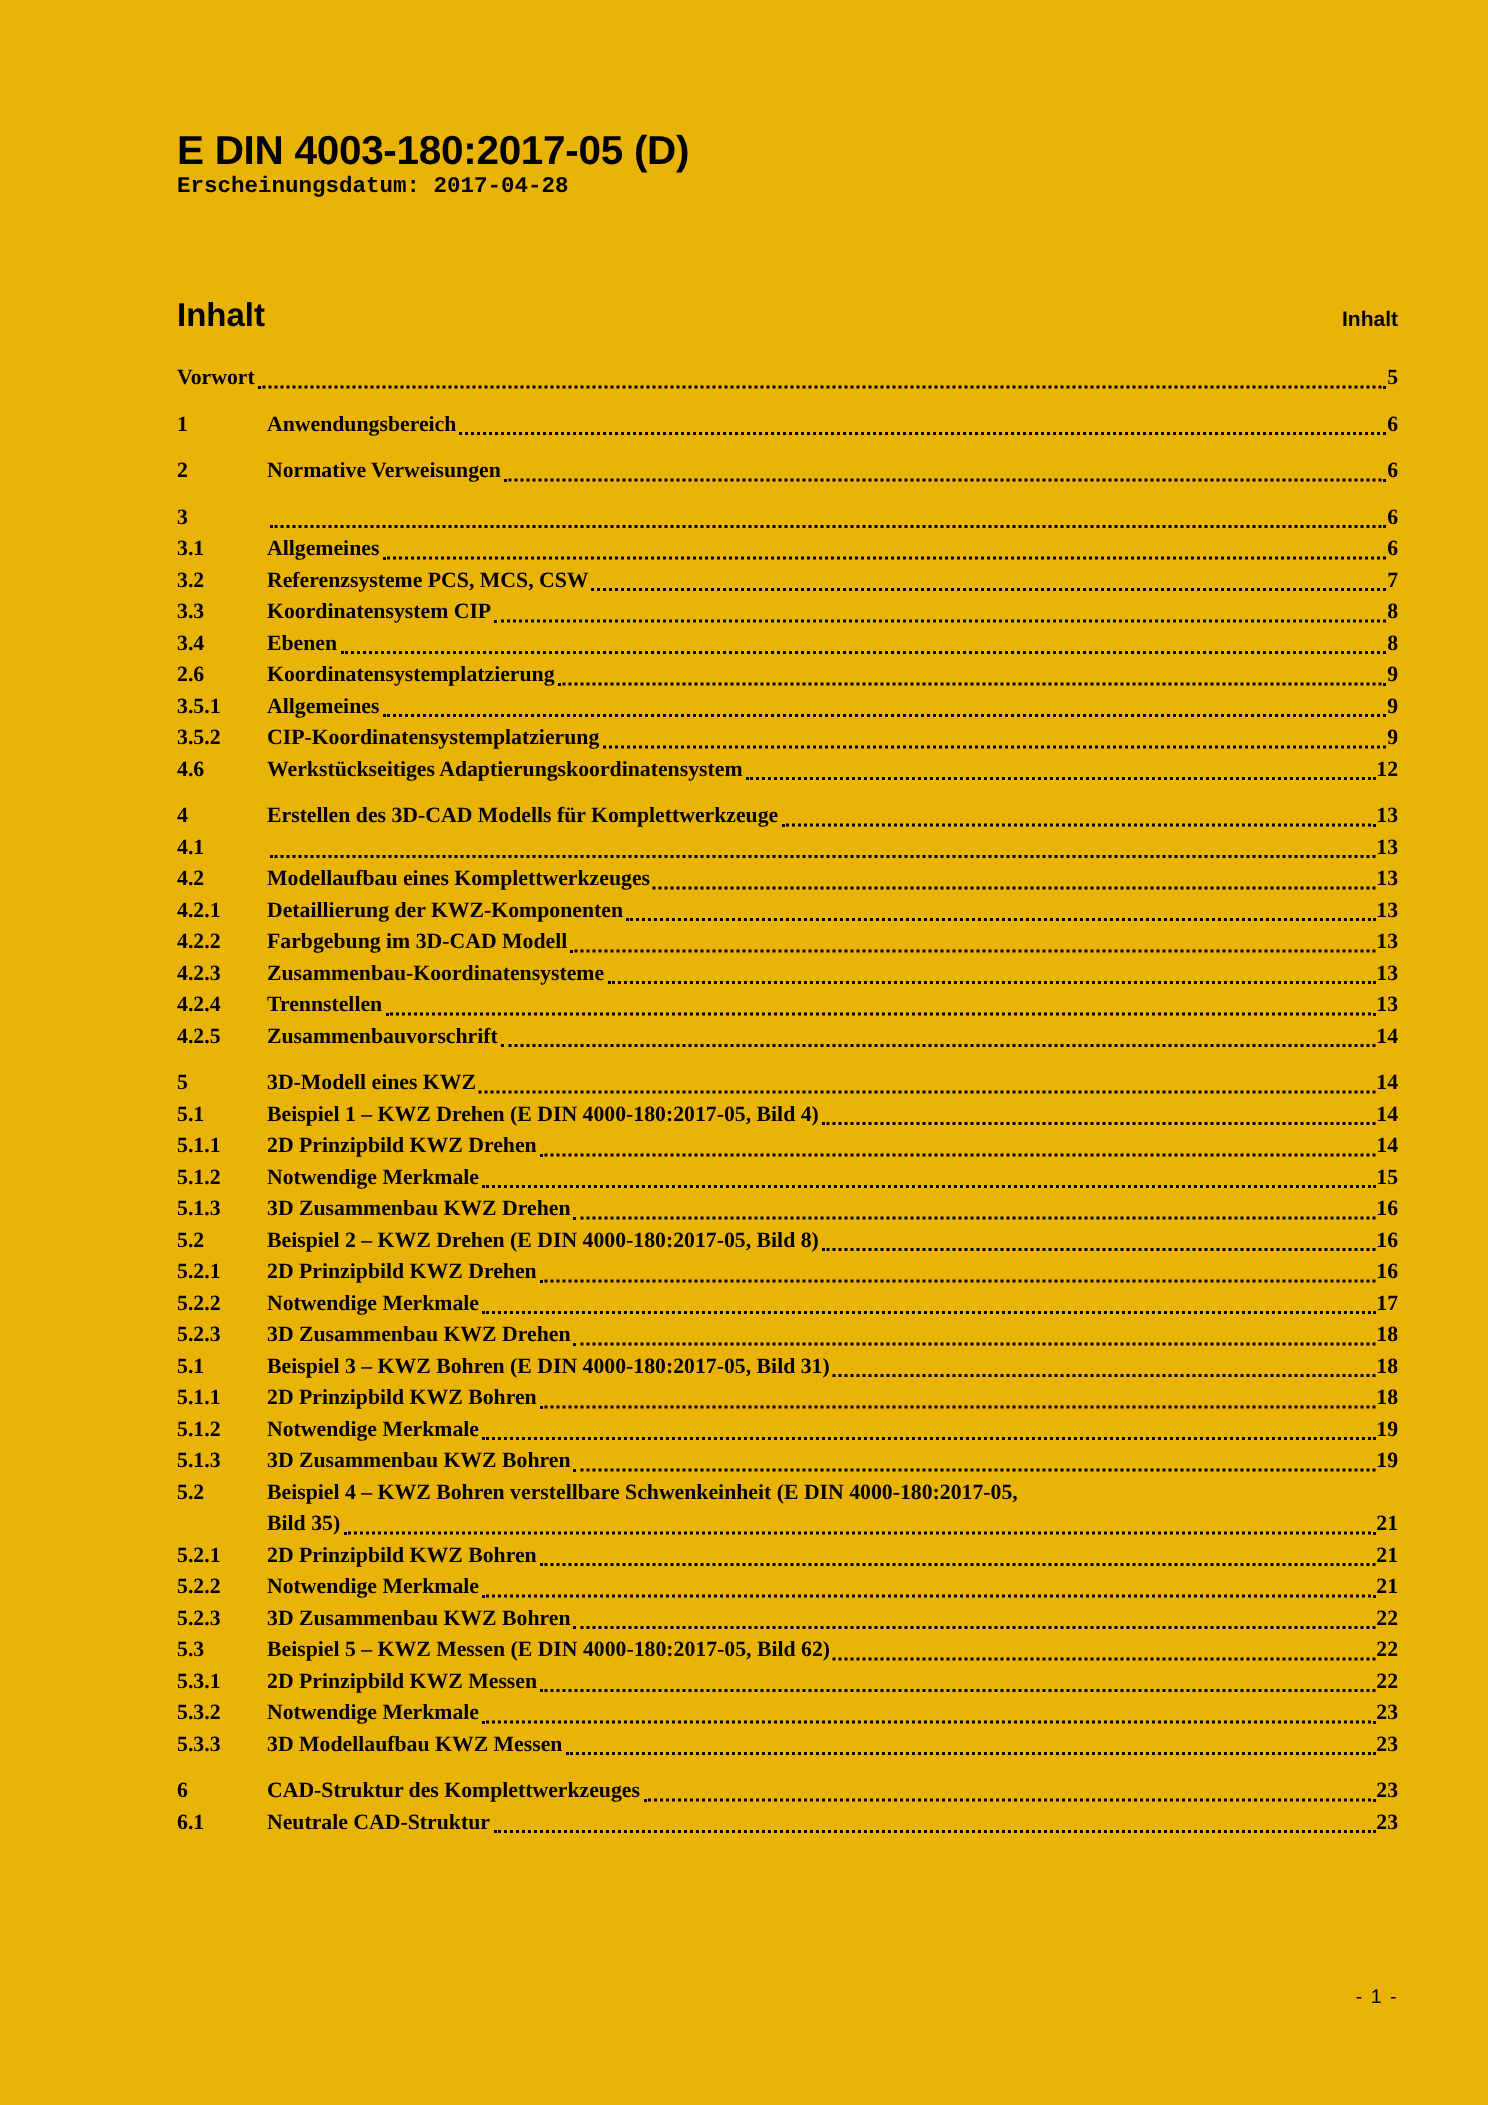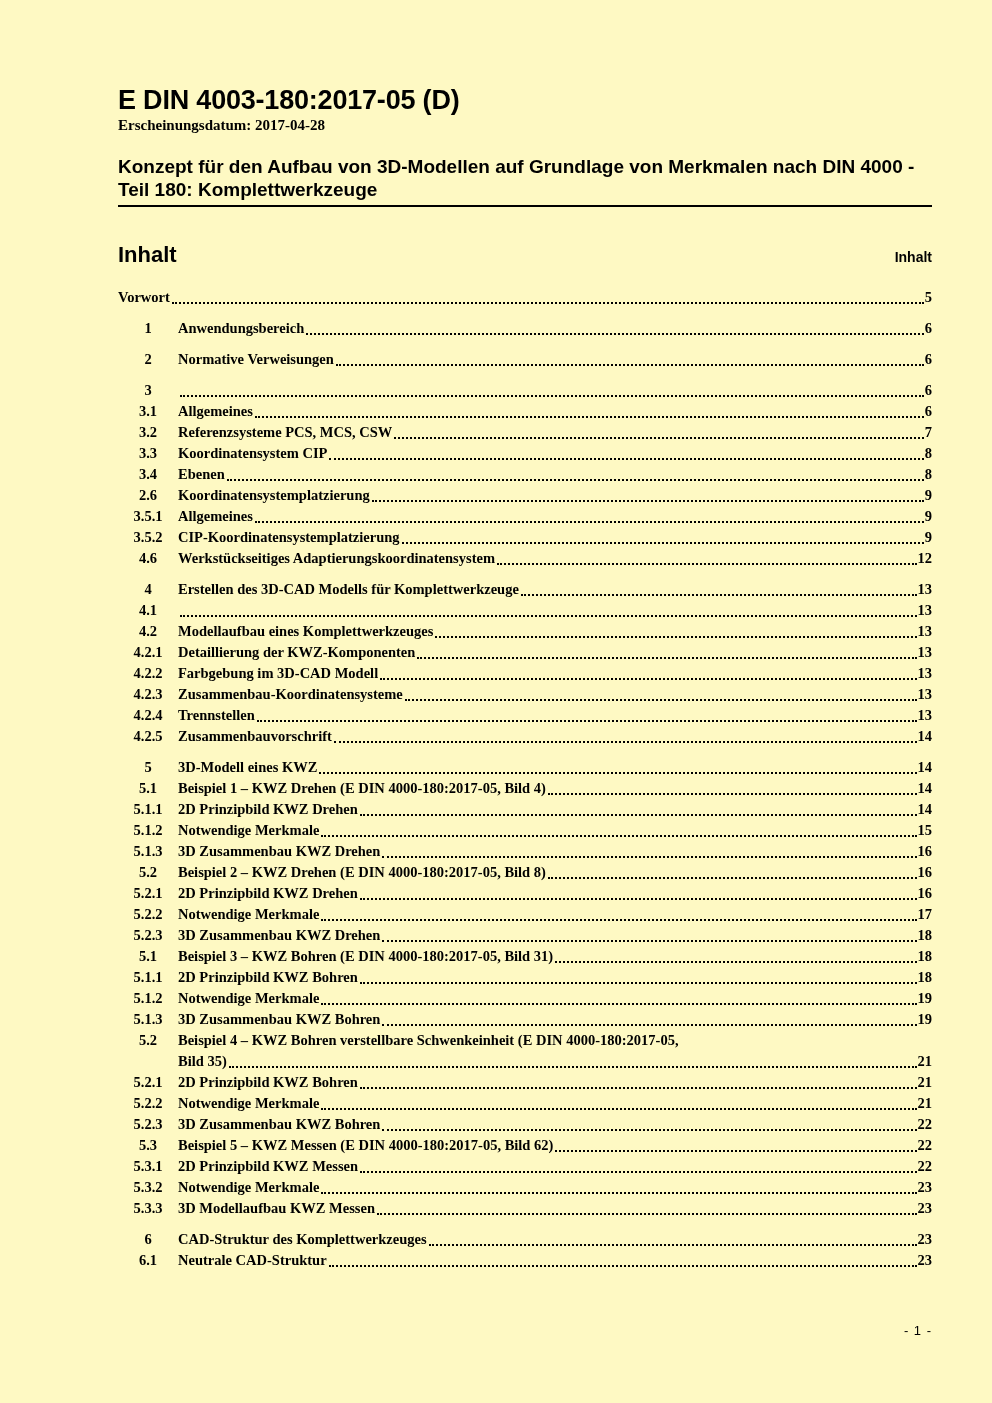--- a/index.html
+++ b/index.html
@@ -1,54 +1,54 @@
 <!DOCTYPE html>
 <html><head>
 <meta charset="utf-8">
 <style>
   html, body { margin:0; padding:0; background:#ffffff; }
   .page {
     position:relative;
     width:992px; height:1403px;
-    background:#fef9c3; color:#000000;
+    background:#eab308; color:#000000;
     overflow:hidden;
   }
   .content {
     position:absolute; left:118px; top:0; width:814px;
   }
   .doc-number {
     font-family:"Liberation Sans", sans-serif;
     font-weight:700; font-size:27px; line-height:28px;
     margin-top:86px; letter-spacing:-0.2px;
   }
   .release-date {
-    font-family:Liberation Serif, serif;
+    font-family:Liberation Mono, monospace;
     font-weight:700; font-size:15px; line-height:18px;
     margin-top:2px;
   }
   .doc-title {
     font-family:"Liberation Sans", sans-serif;
     font-weight:700; font-size:19px; line-height:23px;
     margin-top:21px; padding-bottom:4px;
     border-bottom:2px solid #000;
   }
   .inhalt-row {
     display:flex; justify-content:space-between; align-items:baseline;
-    margin-top:36px;
+    margin-top:64px;
     font-family:"Liberation Sans", sans-serif; font-weight:700;
   }
   .inhalt-heading { font-size:22px; line-height:24px; }
   .seite-label { font-size:14px; }
   .toc {
     margin-top:20px;
     font-family:"Liberation Serif", serif;
     font-weight:700; font-size:14.5px;
   }
   .toc-entry.group-start { margin-top:10px; }
-  .toc-line { display:flex; align-items:flex-end; line-height:21px;text-align:center; }
+  .toc-line { display:flex; align-items:flex-end; line-height:21px; }
   .toc-num { width:60px; flex:0 0 60px; }
   .toc-label { flex:0 1 auto; white-space:nowrap; }
   .toc-leader {
     flex:1 1 10px; min-width:10px;
     border-bottom:2px dotted #000;
     margin:0 1px 4px 2px;
   }
   .toc-page { flex:0 0 auto; }
   .page-num {
     position:absolute; right:60px; top:1323px;
@@ -59,21 +59,20 @@
 </head>
 <body>
 
 <div class="page">
   <div class="content">
 
     <div class="doc-number">E DIN 4003-180:2017-05 (D)</div>
 
     <div class="release-date">Erscheinungsdatum: 2017-04-28</div>
 
-    <div class="doc-title">Konzept für den Aufbau von 3D-Modellen auf Grundlage von Merkmalen nach DIN 4000 - Teil 180: Komplettwerkzeuge</div>
 
     <div class="inhalt-row">
       <span class="inhalt-heading">Inhalt</span>
       <span class="seite-label">Inhalt</span>
     </div>
 
     <div class="toc">
         <div class="toc-entry group-start">
           <div class="toc-line">
             <span class="toc-label">Vorwort</span>

